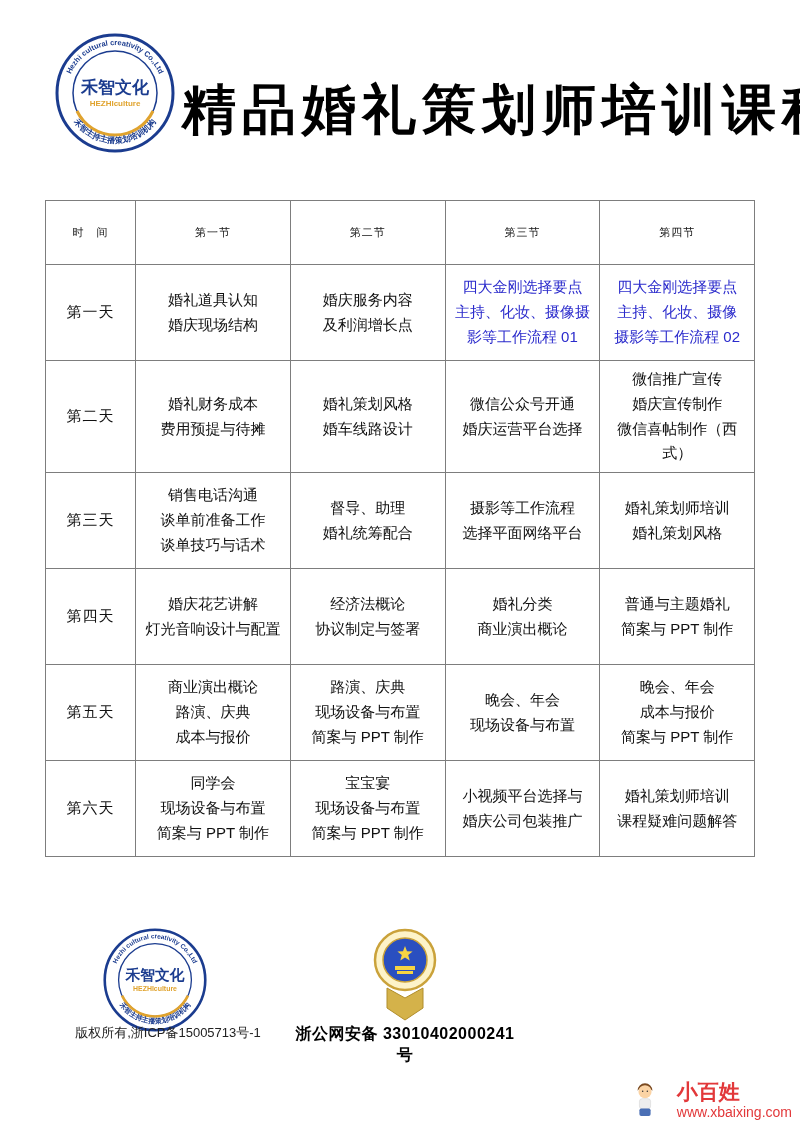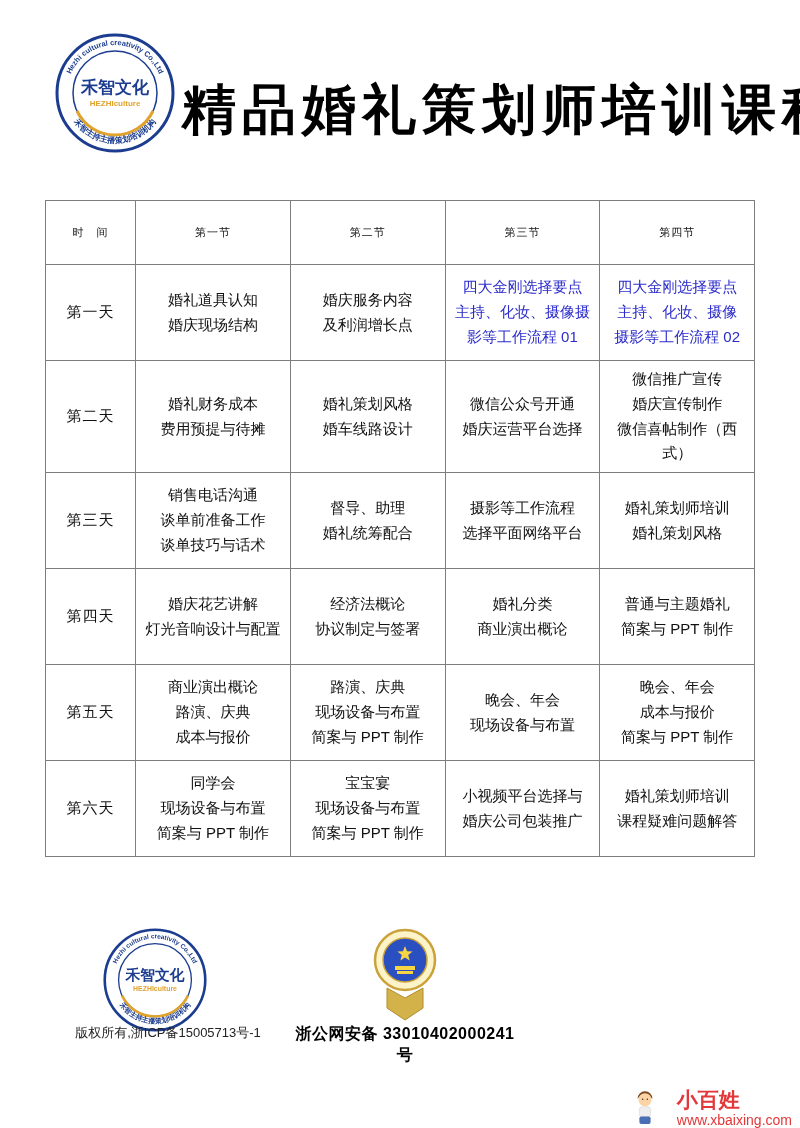--- a/index.html
+++ b/index.html
@@ -23,21 +23,21 @@
   .police-badge { position:absolute; left:372px; top:926px; width:66px; height:96px; }
   .copyright-text { position:absolute; left:58px; top:1024px; width:220px; text-align:center; font-size:13px; color:#222; }
   .police-text { position:absolute; left:295px; top:1024px; width:220px; text-align:center; font-size:16px; font-weight:bold; color:#000; letter-spacing:0.5px; }
   .baidu-block { position:absolute; left:608px; top:938px; width:120px; text-align:center; }
   .baidu-v { width:56px; height:50px; }
   .baidu-name { font-size:15px; font-weight:bold; color:#1f3a93; margin-top:2px; }
   .baidu-sub { font-size:7px; color:#8a8a8a; letter-spacing:1px; margin-top:2px; }
   .baidu-cert { font-size:14px; font-weight:bold; color:#000; margin-top:10px; letter-spacing:1px; }
 
   
-  .watermark { position:absolute; right:8px; bottom:0; display:flex; align-items:flex-end; gap:18px; }
+  .watermark { position:absolute; right:8px; bottom:8px; display:flex; align-items:flex-end; gap:18px; }
   .wm-text { display:flex; flex-direction:column; align-items:flex-start; line-height:1.15; }
   .site-name { color:#e2383a; font-weight:bold; font-size:21px; }
   .site-url { color:#e2383a; font-size:14px; }
 </style>
 </head>
 <body>
 
 <div class="page">
 
   <div class="header-logo">

